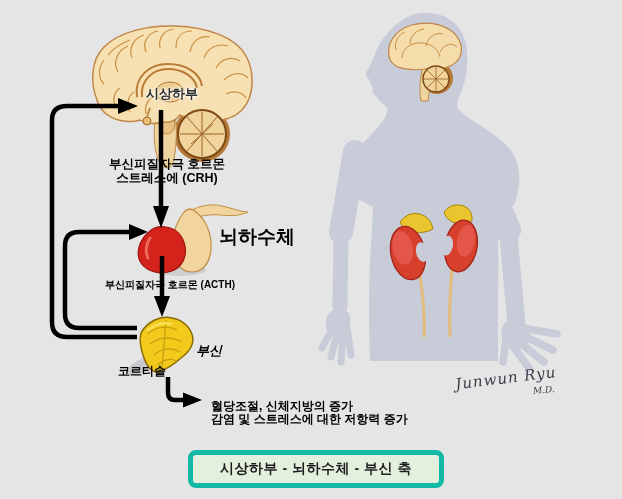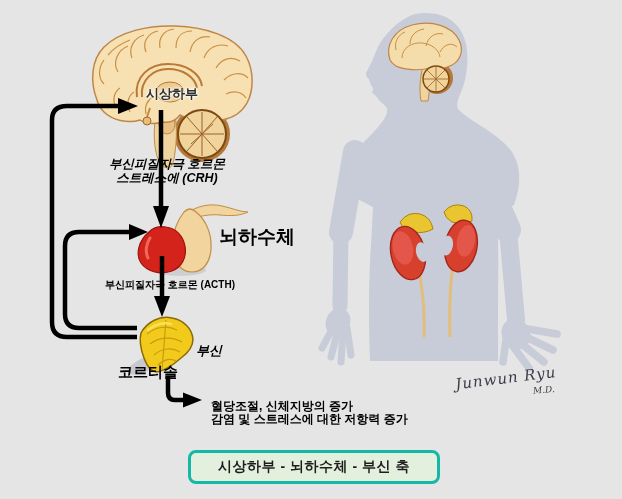--- a/index.html
+++ b/index.html
@@ -4,33 +4,33 @@
 <style>
   html,body{margin:0;padding:0;background:#fff;}
   .stage{
     position:relative;width:622px;height:499px;background:#e5e5e5;
     font-family:"Liberation Sans","DejaVu Sans",sans-serif;overflow:hidden;
   }
   .art{position:absolute;left:0;top:0;width:622px;height:499px;}
   .lbl{position:absolute;color:#000;font-weight:bold;white-space:nowrap;}
   .lbl-hypo{left:172px;top:94px;transform:translate(-50%,-50%);font-size:13px;color:#2e2e2e;
             text-shadow:0 0 3px #fff,0 0 5px #fff,0 0 2px #fff;}
-  .lbl-crh{left:167px;top:171px;transform:translate(-50%,-50%);font-size:12.5px;line-height:13.5px;text-align:center;font-style:italic;}
+  .lbl-crh{left:167px;top:171px;transform:translate(-50%,-50%);font-size:12.5px;line-height:13.5px;text-align:center;}
   .lbl-pit{left:219px;top:237px;transform:translateY(-50%);font-size:19px;}
   .lbl-acth{left:170px;top:285px;transform:translate(-50%,-50%);font-size:10px;}
   .lbl-adr{left:196px;top:351px;transform:translateY(-50%);font-size:13px;font-style:italic;}
-  .lbl-cort{left:118px;top:363px;font-size:15px;}
+  .lbl-cort{left:118px;top:363px;font-size:12px;}
   .lbl-eff{left:211px;top:404px;transform:translateY(-50%);font-size:12px;line-height:12.5px;text-align:left;margin-top:8px;}
   .sig{position:absolute;left:455px;top:368px;width:120px;color:#3c3c48;
        font-family:"DejaVu Serif","Liberation Serif",serif;font-style:italic;}
   .sig-name{display:block;font-size:15px;transform:rotate(-7deg);letter-spacing:1px;}
   .sig-md{display:block;font-size:9px;margin:-2px 0 0 78px;transform:rotate(-5deg);}
   .caption{
     position:absolute;left:188px;top:450px;width:246px;height:28px;
-    background:#e4f0de;border:3px solid #14b8a6;border-radius:8px;
+    background:#e4f0de;border:5px solid #14b8a6;border-radius:8px;
     display:flex;align-items:center;justify-content:center;
     font-size:14px;font-weight:bold;color:#1d1d1d;letter-spacing:0.5px;
   }
 </style>
 </head>
 <body>
 
 <div class="stage">
 
   <svg class="art" viewBox="0 0 622 499">

